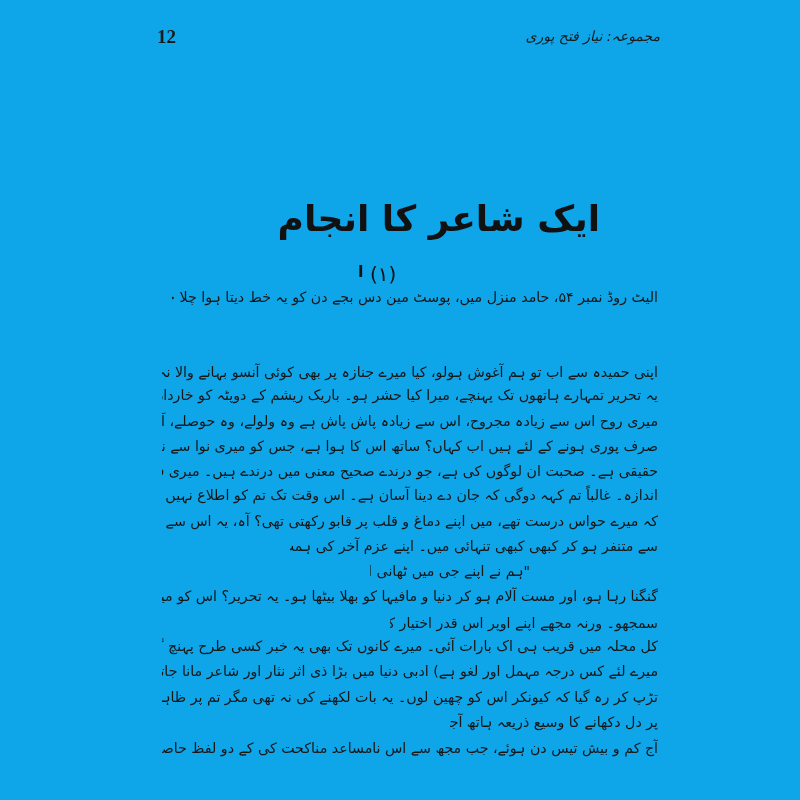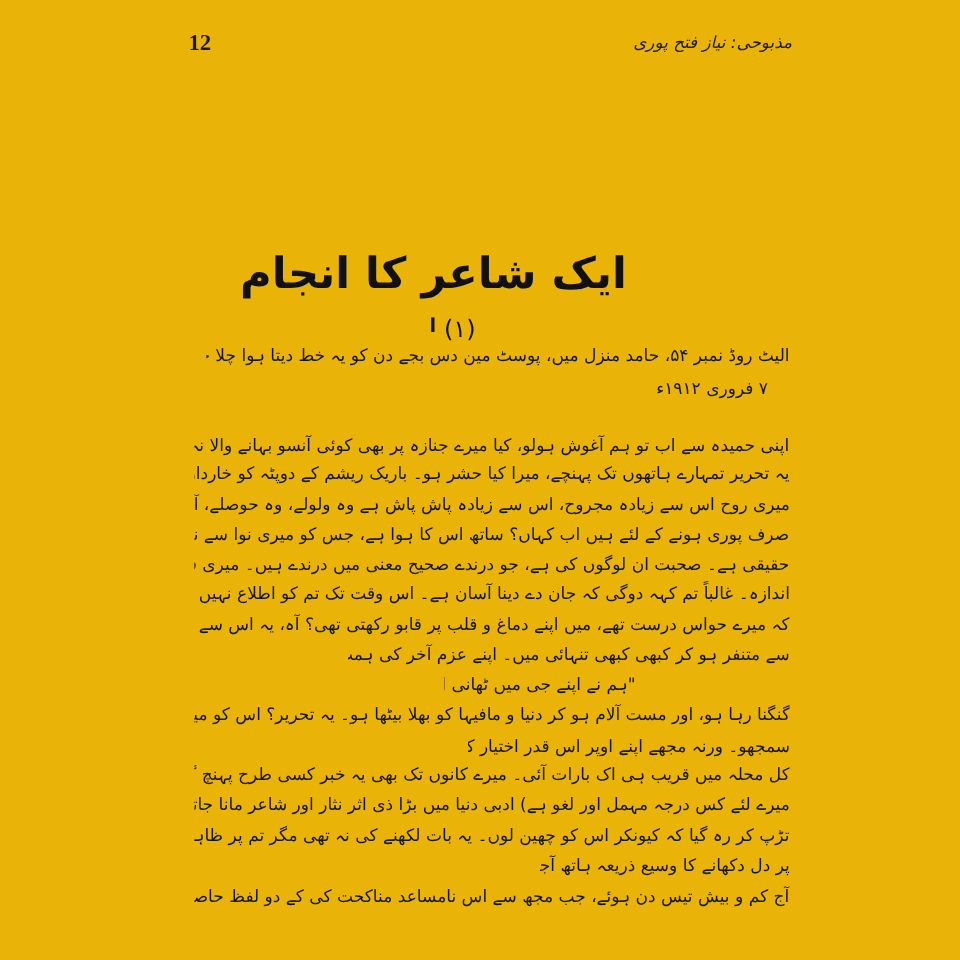--- a/index.html
+++ b/index.html
@@ -1,38 +1,37 @@
 <!DOCTYPE html>
 <html><head>
 <meta charset="utf-8">
 <style>
   html, body { margin:0; padding:0; background:#ffffff; }
   body { width:800px; height:800px; position:relative; overflow:hidden; font-family:"DejaVu Sans", sans-serif; color:#151515; }
-  .page { position:absolute; left:0; top:0; width:800px; height:800px; background:#eab308; }
+  .page { position:absolute; left:0; top:0; width:800px; height:800px; background:#0ea5e9; }
   .page-number { position:absolute; left:157px; top:26px; font-family:"Liberation Serif", serif; font-weight:bold; font-size:19px; color:#1a1a1a; }
   .running-head { position:absolute; left:520px; top:28px; width:140px; direction:rtl; text-align:right; font-size:14px; font-style:italic; color:#1a1a1a; }
-  .title { position:absolute; left:200px; top:208px; width:400px; text-align:left; direction:rtl; font-size:36px; font-weight:bold; color:#111; letter-spacing:0px; }
+  .title { position:absolute; left:200px; top:198px; width:400px; text-align:right; direction:rtl; font-size:36px; font-weight:bold; color:#111; letter-spacing:0px; }
   .section-num { position:absolute; left:370px; top:262px; font-size:20px; color:#111; font-family:"DejaVu Sans", sans-serif; }
   .mark { position:absolute; left:358px; top:262px; font-size:16px; font-weight:bold; color:#111; }
   .line { position:absolute; direction:rtl; text-align:justify; text-align-last:justify; font-size:14.2px; line-height:22px; white-space:nowrap; overflow:hidden; color:#161616; }
   .full { left:162px; width:496px; }
 </style>
 </head>
 <body>
 
 <div class="page">
   <div class="page-number">12</div>
-  <div class="running-head">مذبوحی: نیاز فتح پوری</div>
+  <div class="running-head">مجموعہ: نیاز فتح پوری</div>
 
   <div class="title">ایک شاعر کا انجام</div>
   <div class="mark">ا</div>
   <div class="section-num">(۱)</div>
 
   <div class="line" style="left:172px; width:486px; top:286px; text-align-last:auto;">الیٹ روڈ نمبر ۵۴، حامد منزل میں، پوسٹ مین دس بجے دن کو یہ خط دیتا ہوا چلا جاتا ہے۔</div>
-  <div class="line" style="left:500px; width:140px; top:313px; text-align:right; text-align-last:right;">۷ فروری ۱۹۱۲ء</div>
 
   <div class="line full" style="top:361px;">اپنی حمیدہ سے اب تو ہم آغوش ہولو، کیا میرے جنازہ پر بھی کوئی آنسو بہانے والا نہ ہوگا مگر خدا معلوم جب تک</div>
   <div class="line full" style="top:384px;">یہ تحریر تمہارے ہاتھوں تک پہنچے، میرا کیا حشر ہو۔ باریک ریشم کے دوپٹہ کو خاردار جھاڑی میں الجھاؤ، اور پھر کھینچ کر دیکھو، آہ</div>
   <div class="line full" style="top:410px;">میری روح اس سے زیادہ مجروح، اس سے زیادہ پاش پاش ہے وہ ولولے، وہ حوصلے، آہ، وہ امنگیں، جن کو میں سمجھتی تھی کہ</div>
   <div class="line full" style="top:435px;">صرف پوری ہونے کے لئے ہیں اب کہاں؟ ساتھ اس کا ہوا ہے، جس کو میری نوا سے نفرت کلی، میرے کوائف سے استبعاد</div>
   <div class="line full" style="top:460px;">حقیقی ہے۔ صحبت ان لوگوں کی ہے، جو درندے صحیح معنی میں درندے ہیں۔ میری فطرت پر غور کرو، اور پھر وسعت مصائب کا</div>
   <div class="line full" style="top:484px;">اندازہ۔ غالباً تم کہہ دوگی کہ جان دے دینا آسان ہے۔ اس وقت تک تم کو اطلاع نہیں دی؟ ہاں نہیں دی، مگر کیا تم سمجھتی ہو</div>
   <div class="line full" style="top:510px;">کہ میرے حواس درست تھے، میں اپنے دماغ و قلب پر قابو رکھتی تھی؟ آہ، یہ اس سے پوچھو، جان سے تنگ آکر، ساری دنیا</div>
   <div class="line" style="left:290px; width:368px; top:535px; text-align-last:right;">سے متنفر ہو کر کبھی کبھی تنہائی میں۔ اپنے عزم آخر کی ہمت افزائی پر آنکھوں کے خونی تبسم کے ساتھ</div>
 

